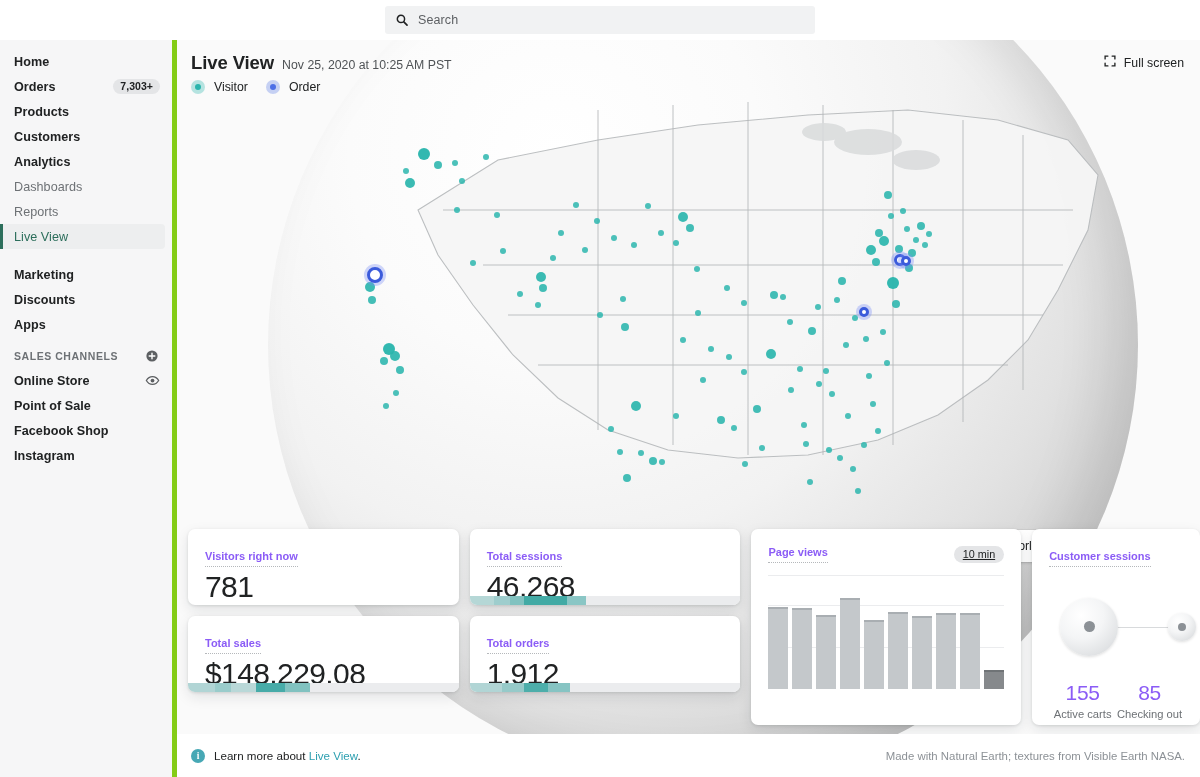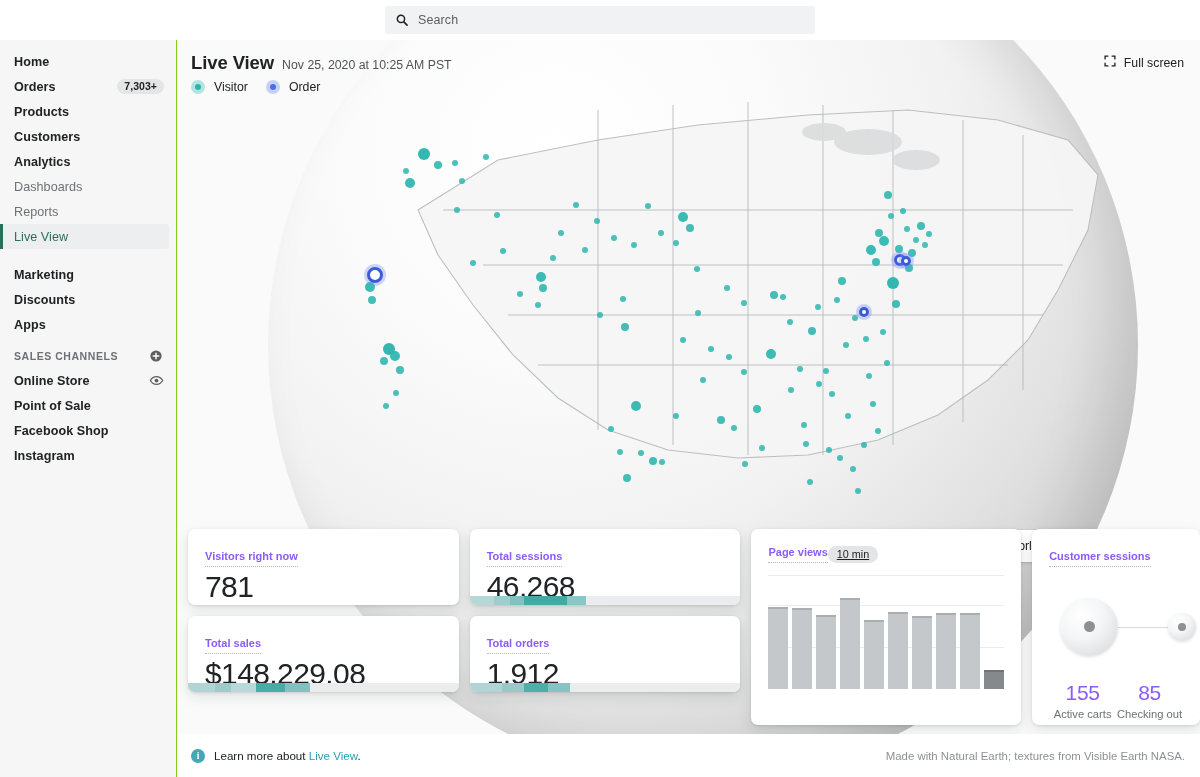--- a/index.html
+++ b/index.html
@@ -21,21 +21,21 @@
     width: 430px; height: 28px; background: #f1f2f3; border-radius: 3px;
     display: flex; align-items: center; padding: 0 10px; gap: 9px;
     cursor: text;
   }
   .search-wrap svg { flex: 0 0 auto; display: block; }
   .search-placeholder { font-size: 12.5px; color: #5c5f62; letter-spacing: .1px; }
 
   
   .sidebar {
     position: absolute; left: 0; top: 40px; width: 177px; height: 737px;
-    background: #f6f6f7; border-right: 1px solid #84cc16; z-index: 40;
+    background: #f6f6f7; border-right: 5px solid #84cc16; z-index: 40;
     padding-top: 9px;
   }
   .nav-item {
     position: relative; height: 25px; display: flex; align-items: center;
     padding: 0 12px 0 14px; font-size: 12.6px; color: #202223;
     font-weight: 600; cursor: pointer; letter-spacing: .05px;
   }
   .nav-item .lbl { flex: 1 1 auto; white-space: nowrap; }
   .nav-item.sub { font-weight: 400; color: #6d7175; }
   .nav-item.active {
@@ -159,21 +159,21 @@
     margin-top: 5px; line-height: 1; white-space: nowrap;
   }
   .spark {
     position: absolute; left: 0; right: 0; bottom: 0; height: 9px;
     display: flex; background: #ebecee;
   }
   .spark i { display: block; height: 100%; }
 
   
   .chart-card { height: 196px; }
-  .chart-head { display: flex; align-items: flex-start; }
+  .chart-head { display: flex; align-items: flex-start; justify-content: space-between; }
   .range-badge {
     background: #e4e5e7; color: #202223; font-size: 10.8px; border-radius: 10px;
     padding: 3px 9px 3.5px; line-height: 1; cursor: pointer; text-decoration: underline;
   }
   .plot { position: relative; height: 114px; margin: 12px 0 0; }
   .gridline { position: absolute; left: 0; right: 0; height: 1px; background: #ebecee; }
   .bars { position: absolute; left: 0; right: 0; bottom: 0; top: 0;
     display: flex; align-items: flex-end; gap: 4.2px; }
   .bar { flex: 1 1 0; background: #c4c8cb; border-top: 2px solid #a9aeb2; }
   .bar.now { background: #86898c; border-top-color: #6f7376; }

